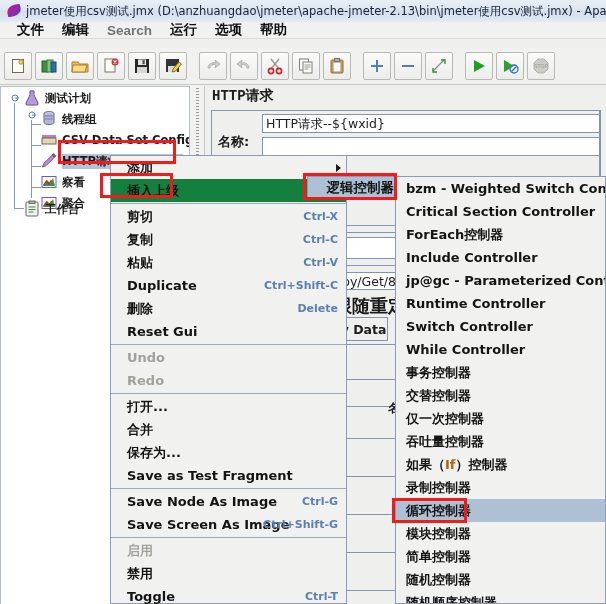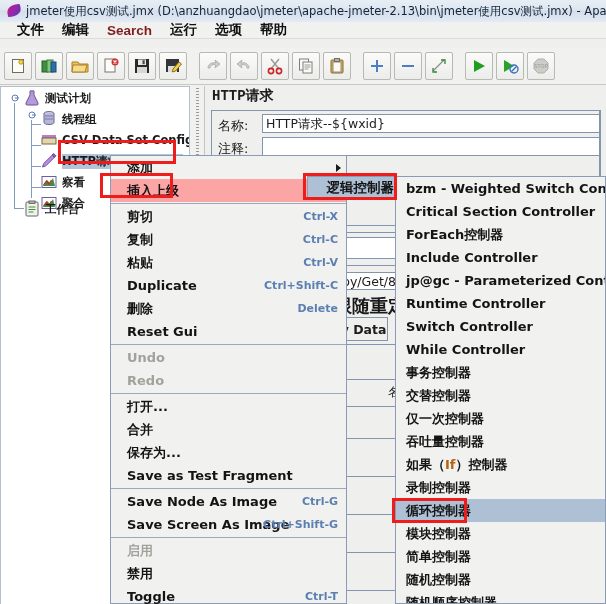--- a/index.html
+++ b/index.html
@@ -33,21 +33,21 @@
 
   
   .menubar{
     position:absolute;left:0;top:22px;width:606px;height:17px;
     background:#f1f1ef;border-bottom:1px solid #dcdcd8;
     display:flex;align-items:center;padding-left:8px;box-sizing:border-box;
   }
   .menubar .mi{
     font-size:13.5px;font-weight:bold;color:#111;padding:2px 9px;cursor:default;
   }
-  .menubar .mi.accent{color:#7f1d1d;}
+  .menubar .mi.accent{color:#737373;}
 
   
   .toolbar{
     position:absolute;left:0;top:48px;width:606px;height:37px;
     background:#f1f1ef;border-bottom:1px solid #c9c9c4;
     display:flex;align-items:center;padding-left:4px;box-sizing:border-box;
   }
   .tbtn{
     width:28px;height:28px;margin-right:3px;
     border:1px solid #b9b9b3;border-radius:2px;
@@ -83,22 +83,22 @@
     position:absolute;left:205px;top:86px;width:401px;height:518px;
     background:#efefee;overflow:hidden;
   }
   .ctitle{
     position:absolute;left:7px;top:1px;font-size:14px;font-weight:bold;color:#1d1d1d;
     font-family:Liberation Mono, monospace;
   }
   .fbox{
     position:absolute;border:1px solid #8395ad;background:#efefee;box-sizing:border-box;
   }
-  .flabel{position:absolute;font-size:13px;font-weight:normal;color:#191919;
-    font-family:"DejaVu Sans","Liberation Sans",sans-serif;white-space:nowrap;}
+  .flabel{position:absolute;font-size:13px;font-weight:bold;color:#191919;
+    font-family:"DejaVu Sans","Liberation Sans",sans-serif;white-space:nowrap;margin-top:16px;}
   .finput{position:absolute;background:#ffffff;border:1px solid #8395ad;box-sizing:border-box;
     font-size:12.5px;color:#1d1d1d;padding:1px 3px;white-space:nowrap;overflow:hidden;
     font-family:"DejaVu Sans","Liberation Sans",sans-serif;}
   .cbrow{position:absolute;display:flex;align-items:center;white-space:nowrap;}
   .cbx{width:12px;height:12px;border:1px solid #7b8ca3;background:#fff;position:relative;flex:0 0 auto;}
   .cbx:after{content:"\2714";position:absolute;left:0px;top:-2px;font-size:10px;color:#16233a;}
   .cbl{margin-left:4px;font-size:18px;font-weight:bold;color:#191919;
     font-family:"DejaVu Sans","Liberation Sans",sans-serif;}
   .tabbtn{
     position:absolute;border:1px solid #8395ad;background:#efefee;box-sizing:border-box;
@@ -112,21 +112,21 @@
   .popup{
     position:absolute;background:#f1f1ef;border:1px solid #8a9cb5;box-sizing:border-box;
     z-index:40;
   }
   .pitem{
     position:relative;height:23px;display:flex;align-items:center;
     padding-left:16px;padding-right:8px;box-sizing:border-box;white-space:nowrap;
     font-size:13px;font-weight:bold;color:#141414;
     font-family:"DejaVu Sans","Liberation Sans",sans-serif;
   }
-  .pitem.hl{background:#fca5a5;text-align:center;}
+  .pitem.hl{background:#15803d;text-align:center;}
   .pitem.dis{color:#a2a29c;}
   .pitem .sc{
     position:absolute;right:8px;font-size:11px;font-weight:bold;color:#5b7fb3;
   }
   .pitem .arr{
     position:absolute;right:5px;width:0;height:0;
     border-left:5px solid #1b1b1b;border-top:4px solid transparent;border-bottom:4px solid transparent;
   }
   .psep{height:1px;background:#9aa9bd;margin:1px 0;}
 

